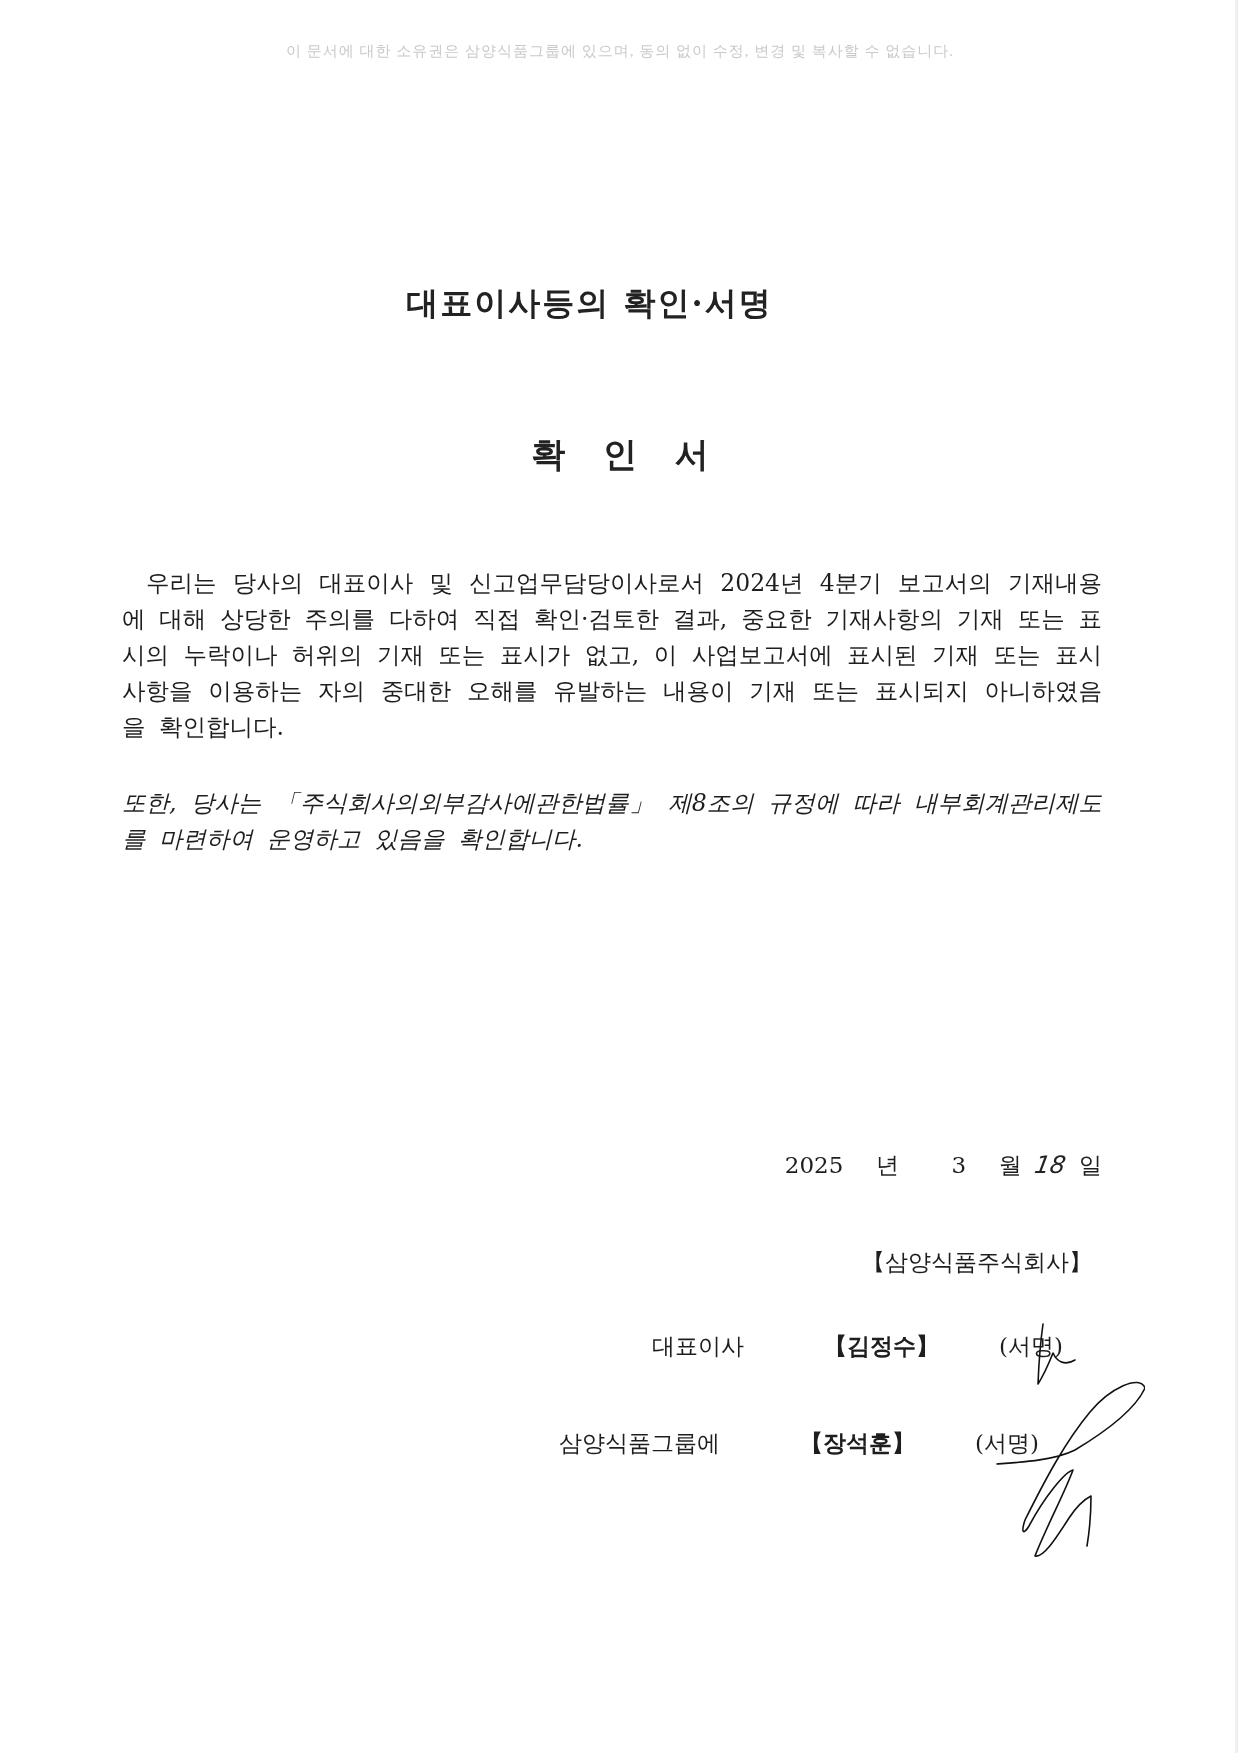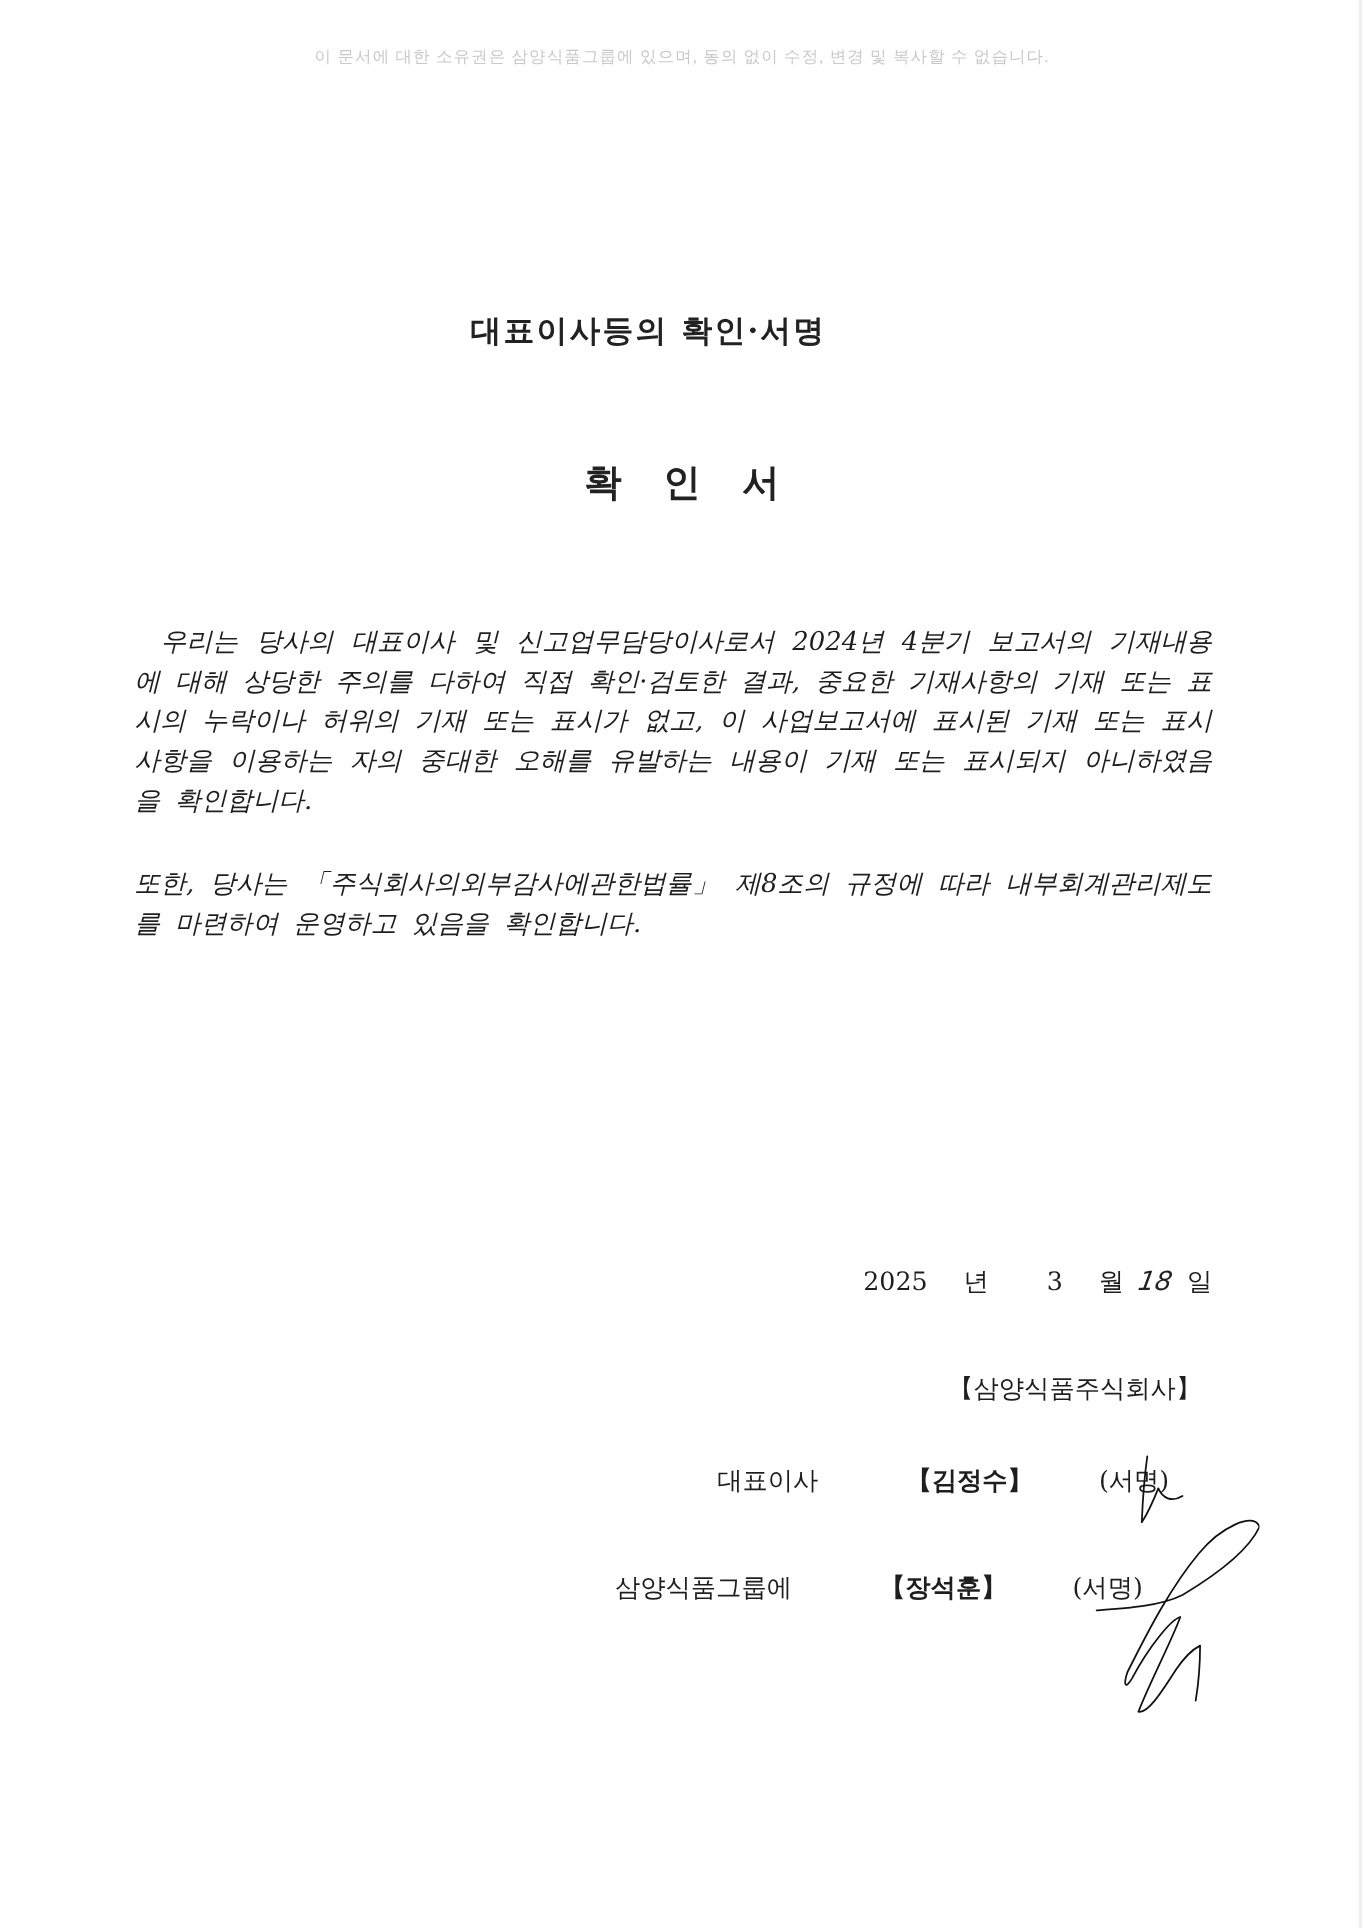--- a/index.html
+++ b/index.html
@@ -33,28 +33,28 @@
       font-size: 15px;
       color: #c9c9c9;
       letter-spacing: 1px;
     }
     .title {
       position: absolute;
       top: 282px;
       left: 0;
       width: 1179px;
       text-align: center;
-      font-size: 28px;
+      font-size: 32px;
       font-weight: bold;
       letter-spacing: 2px;
       color: #222;
     }
     .subtitle {
       position: absolute;
-      top: 416px;
+      top: 432px;
       left: 0;
       width: 1240px;
       text-align: center;
       font-size: 34px;
       font-weight: bold;
       word-spacing: 26px;
       color: #222;
     }
     .para {
       position: absolute;
@@ -141,21 +141,21 @@
 <body>
 
 <div class="page-edge"></div>
 
 <div class="watermark">이 문서에 대한 소유권은 삼양식품그룹에 있으며, 동의 없이 수정, 변경 및 복사할 수 없습니다.</div>
 
 <h1 class="title" style="margin:0;">대표이사등의 확인·서명</h1>
 
 <h2 class="subtitle" style="margin:0;">확 인 서</h2>
 
-<p class="para para1" style="margin:0;font-style:italic;">우리는 당사의 대표이사 및 신고업무담당이사로서 2024년 4분기 보고서의 기재내용에 대해 상당한 주의를 다하여 직접 확인·검토한 결과, 중요한 기재사항의 기재 또는 표시의 누락이나 허위의 기재 또는 표시가 없고, 이 사업보고서에 표시된 기재 또는 표시사항을 이용하는 자의 중대한 오해를 유발하는 내용이 기재 또는 표시되지 아니하였음을 확인합니다.</p>
+<p class="para para1" style="margin:0;">우리는 당사의 대표이사 및 신고업무담당이사로서 2024년 4분기 보고서의 기재내용에 대해 상당한 주의를 다하여 직접 확인·검토한 결과, 중요한 기재사항의 기재 또는 표시의 누락이나 허위의 기재 또는 표시가 없고, 이 사업보고서에 표시된 기재 또는 표시사항을 이용하는 자의 중대한 오해를 유발하는 내용이 기재 또는 표시되지 아니하였음을 확인합니다.</p>
 
 <p class="para para2" style="margin:0;">또한, 당사는 「주식회사의외부감사에관한법률」 제8조의 규정에 따라 내부회계관리제도를 마련하여 운영하고 있음을 확인합니다.</p>
 
 <div class="date-line">
   <span>2025</span>
   <span class="date-gap"></span>
   <span>년</span>
   <span class="date-gap-lg"></span>
   <span>3</span>
   <span class="date-gap"></span>

